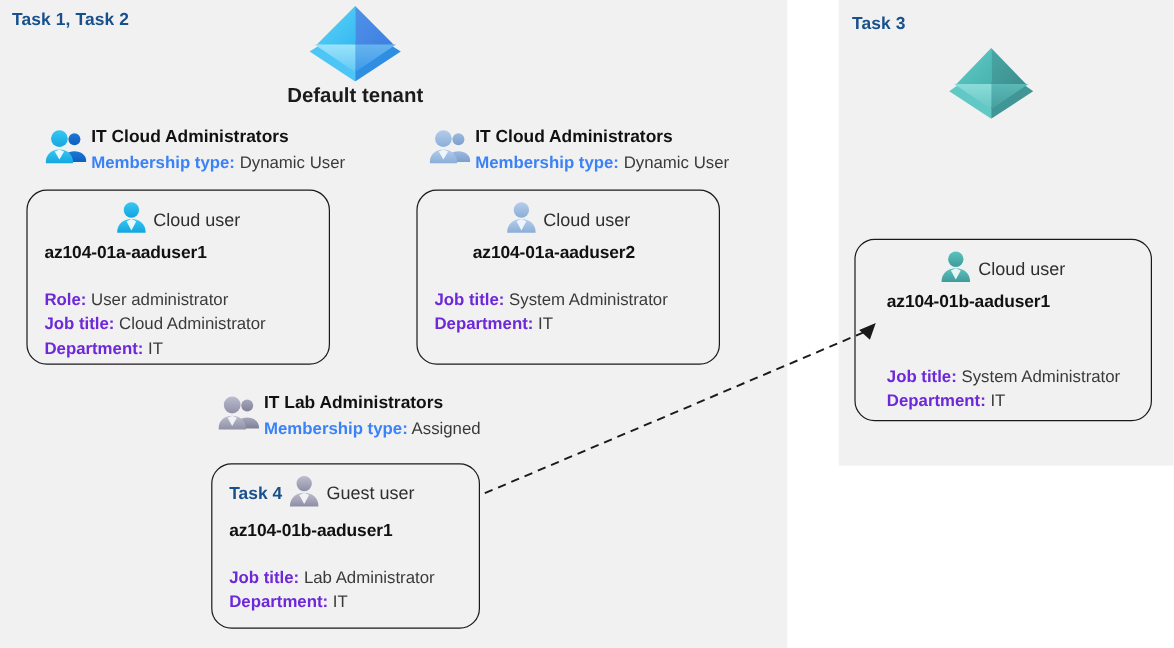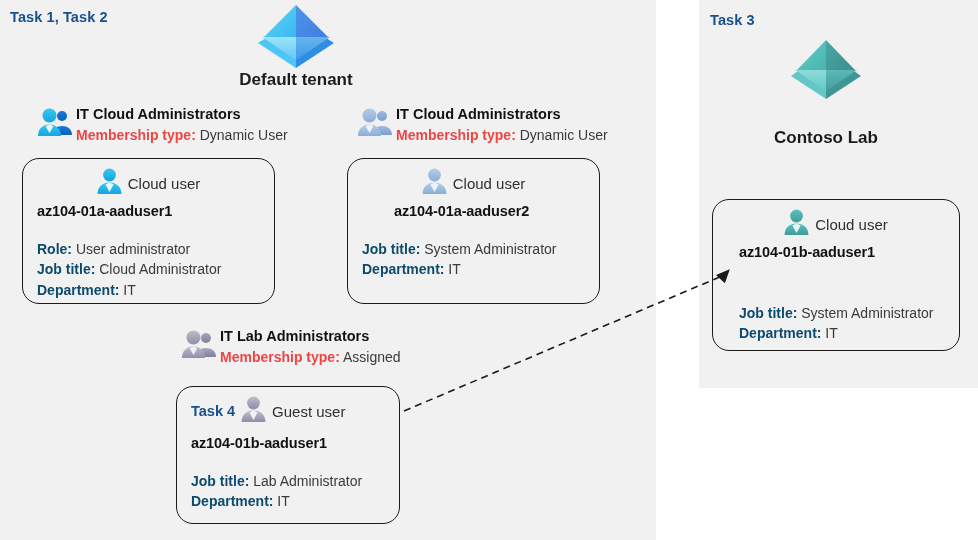--- a/index.html
+++ b/index.html
@@ -26,21 +26,21 @@
     font-size:17px;white-space:nowrap;
   }
   .tenant-title.two-line{line-height:1.45;}
 
   
   .group{position:absolute;}
   .group-icon{position:absolute;left:0;top:2px;}
   .group-text{margin-left:38px;}
   .group-name{font-weight:bold;font-size:14.5px;color:#111;white-space:nowrap;line-height:1.35;}
   .group-meta{font-size:14px;color:#1b1b1b;white-space:nowrap;line-height:1.5;}
-  .group-meta b{font-weight:bold;color:#ef4444;}
+  .group-meta b{font-weight:bold;color:#3b82f6;}
   .group-meta span{font-weight:normal;color:#3a3a3a;}
 
   
   .card{
     position:absolute;border:1.4px solid #1a1a1a;border-radius:17px;
     background:transparent;box-sizing:border-box;
   }
   .card-head{
     position:absolute;left:0;top:9px;width:100%;
     display:flex;align-items:center;justify-content:center;
@@ -48,21 +48,21 @@
   }
   .card-head .task-inline{
     color:#17508c;font-weight:bold;font-size:14.5px;margin-right:6px;
   }
   .card-head .u-icon{margin-right:6px;display:block;}
   .card-uname{
     position:absolute;font-weight:bold;font-size:14.5px;color:#111;
     white-space:nowrap;letter-spacing:-.1px;
   }
   .card-props{position:absolute;font-size:14px;line-height:1.46;white-space:nowrap;}
-  .card-props div b{font-weight:bold;color:#0c4a6e;}
+  .card-props div b{font-weight:bold;color:#6d28d9;}
   .card-props div span{font-weight:normal;color:#3a3a3a;}
 
   
   .card-head.left-head{justify-content:flex-start;padding-left:14px;}
 
   #arrow-layer{position:absolute;left:0;top:0;width:978px;height:540px;pointer-events:none;}
 </style>
 </head>
 <body>
 
@@ -291,21 +291,20 @@
     <polygon points="37,62 2,39 9,34 37,52" fill="#62c8c5"></polygon>
     <polygon points="37,62 72,39 65,34 37,52" fill="#3f9695"></polygon>
     <polygon points="37,54 6,33 37,31" fill="url(#tl3)"></polygon>
     <polygon points="37,54 68,33 37,31" fill="url(#tl4)"></polygon>
     <polygon points="37,3 8,33 37,33" fill="url(#tl1)"></polygon>
     <polygon points="37,3 66,33 37,33" fill="url(#tl2)"></polygon>
   </svg>
 </div>
 
 <div class="tenant-title two-line" style="left:729px;top:126px;width:194px;">
-  <div>Contoso Lab</div>
 </div>
 
 <div class="card" style="left:712px;top:199px;width:248px;height:152px;">
   <div class="card-head">
     <span class="u-icon">
       <svg width="25" height="27" viewBox="0 0 25 27">
         <defs>
             <linearGradient id="u4" x1="0" y1="0" x2="0" y2="1">
               <stop offset="0" stop-color="#5cc3c0"></stop>
               <stop offset="1" stop-color="#3f9b9a"></stop>

